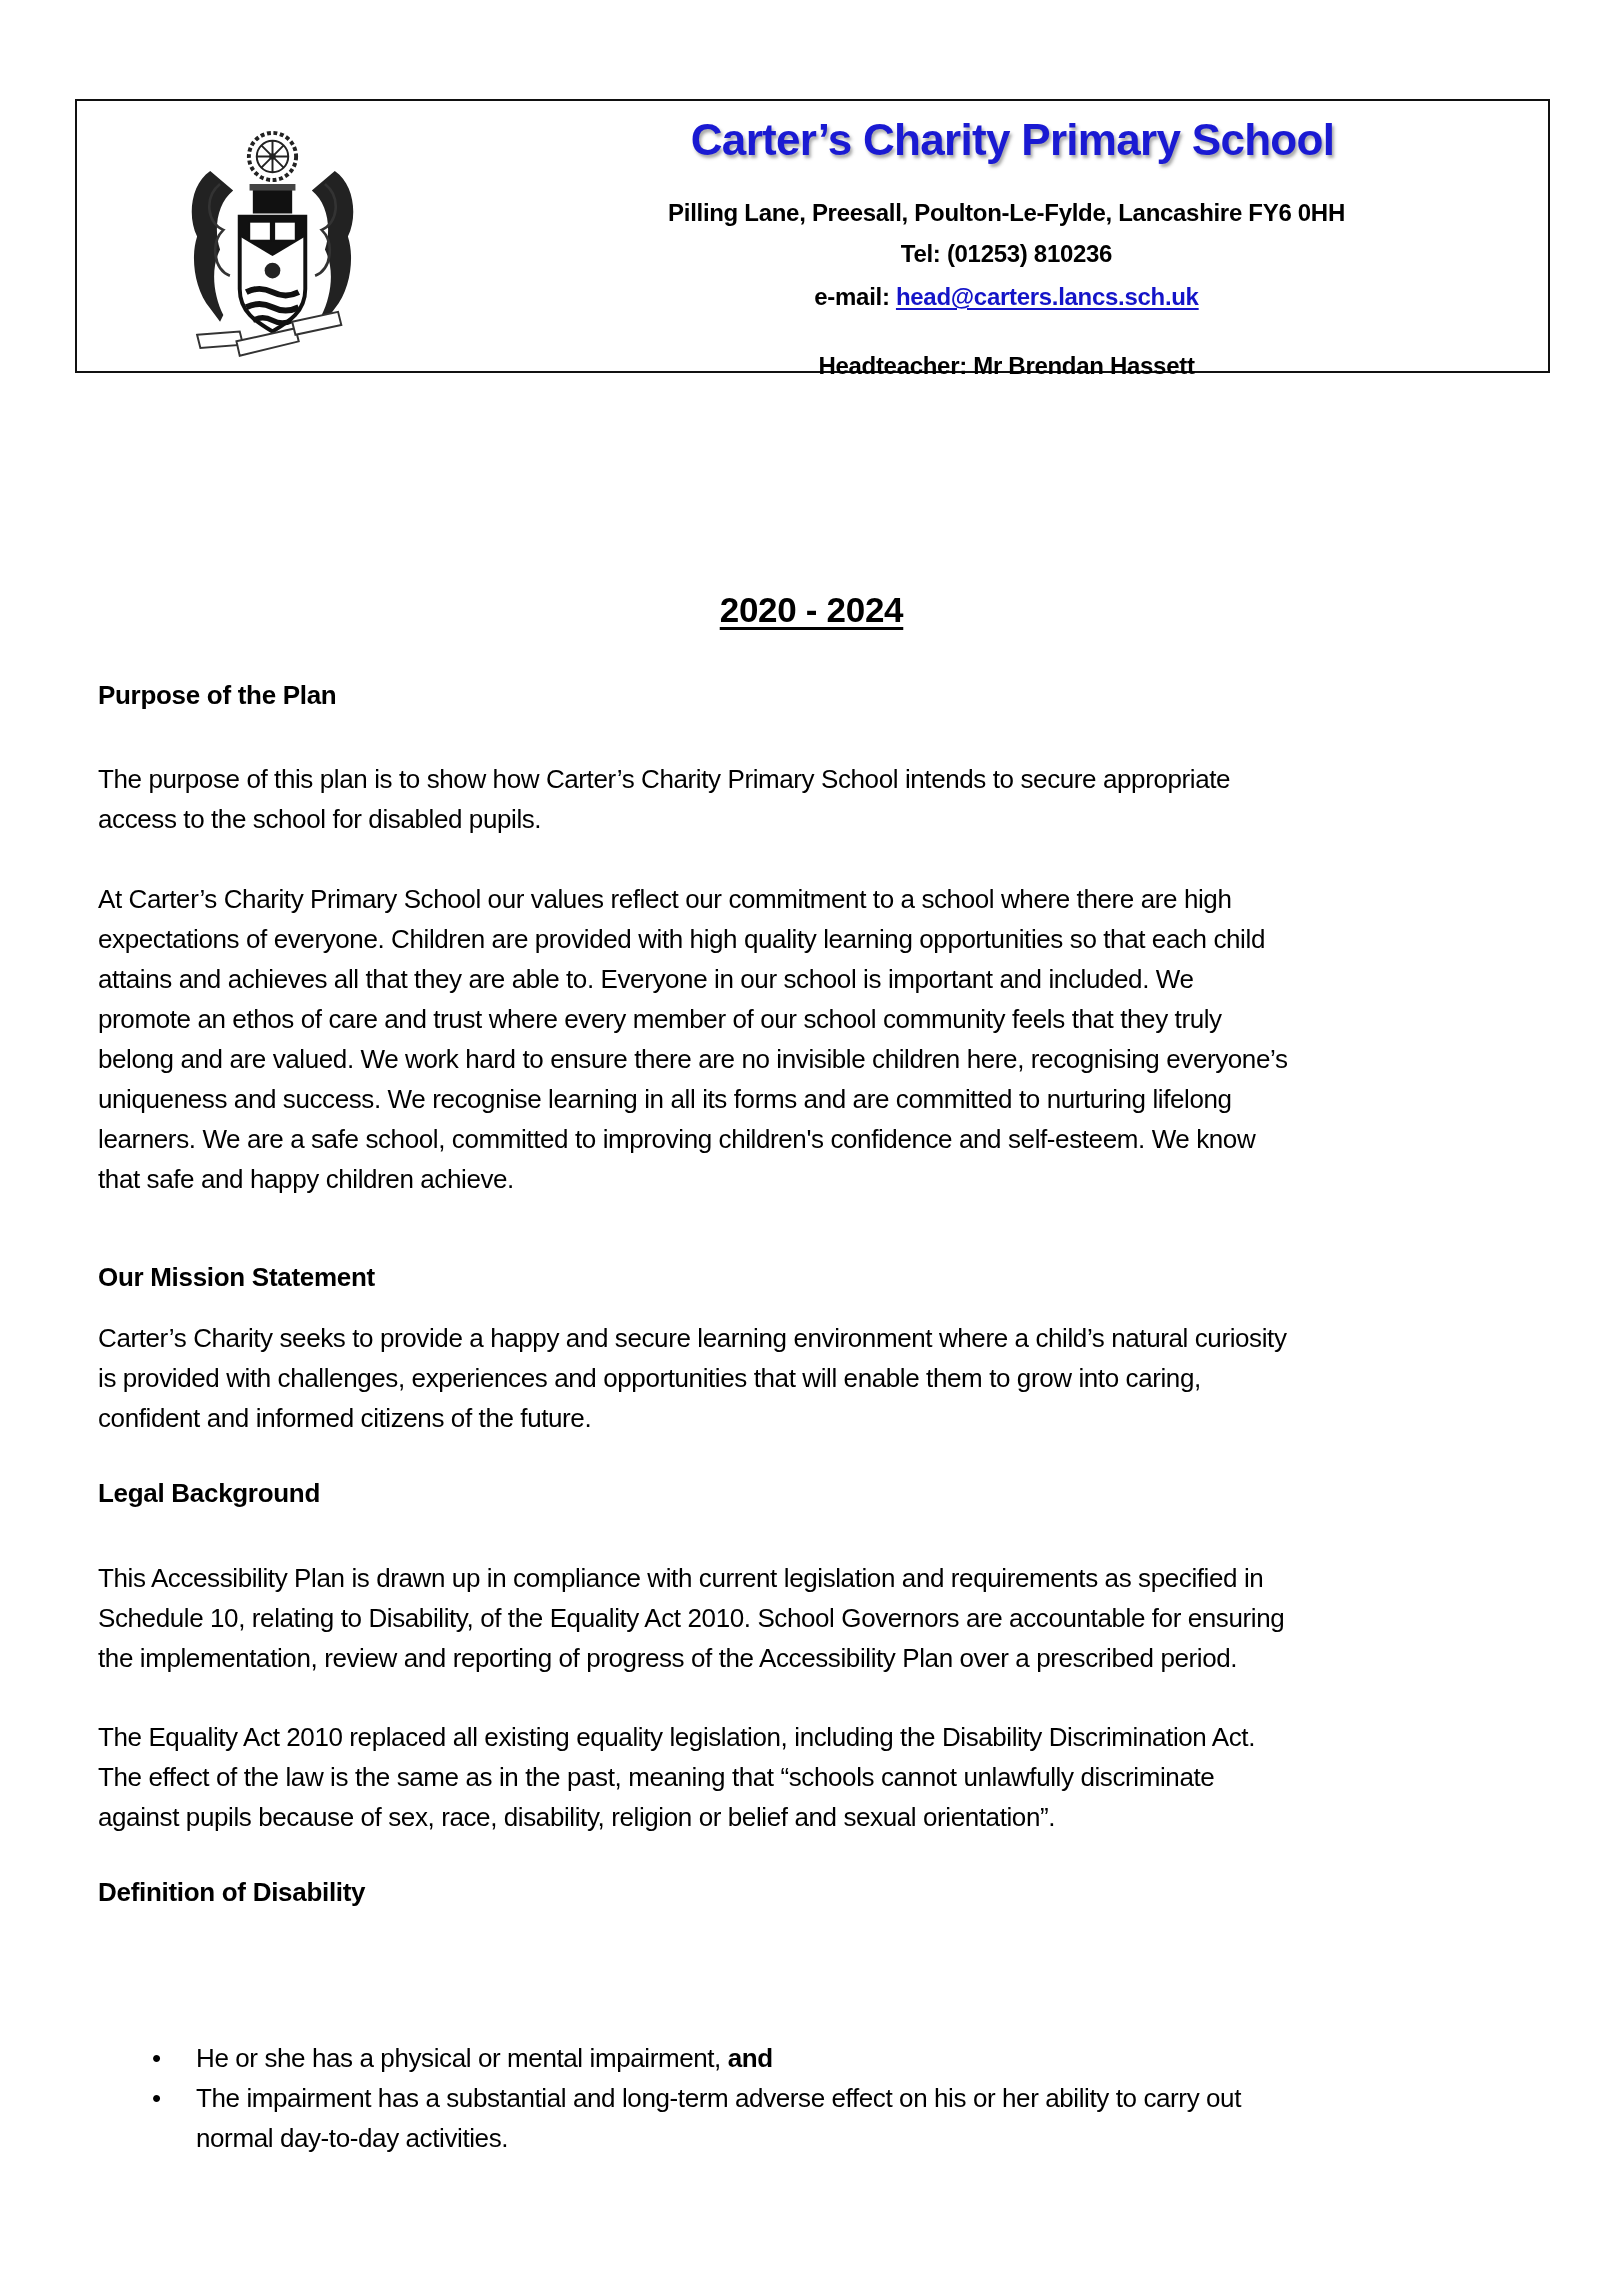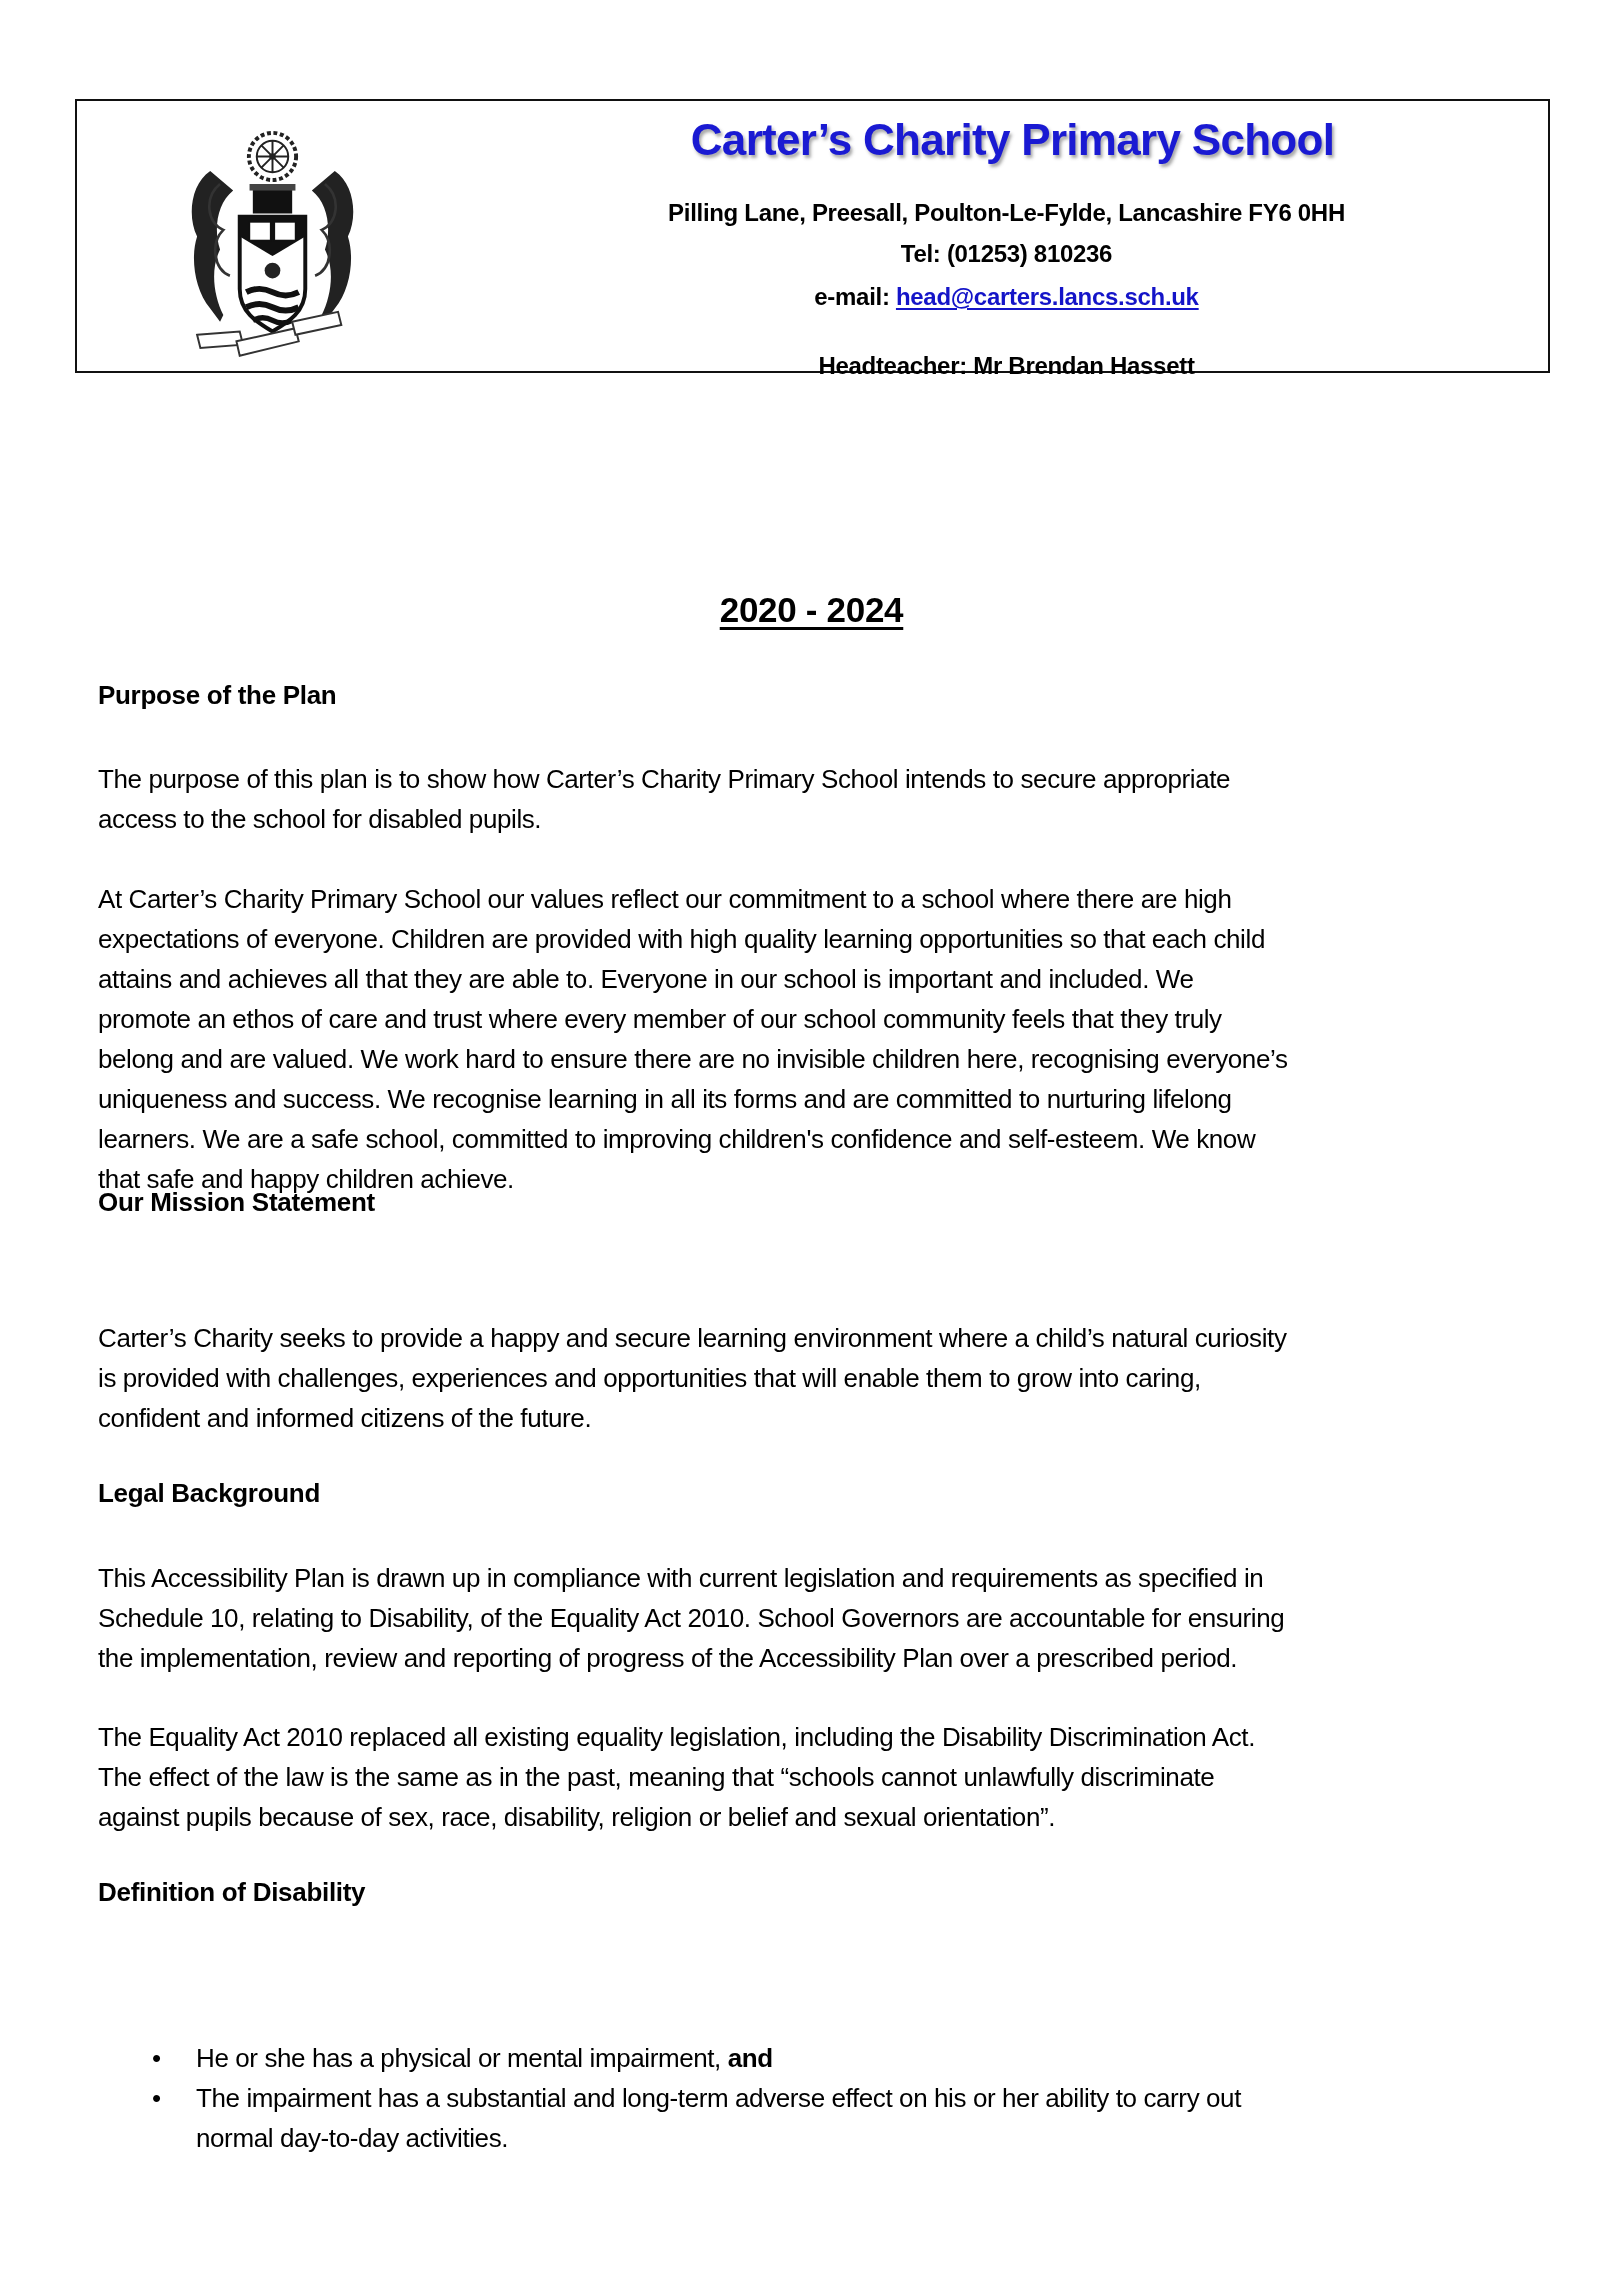--- a/index.html
+++ b/index.html
@@ -94,21 +94,21 @@
     <span class="line">At Carter’s Charity Primary School our values reflect our commitment to a school where there are high</span>
     <span class="line">expectations of everyone. Children are provided with high quality learning opportunities so that each child</span>
     <span class="line">attains and achieves all that they are able to. Everyone in our school is important and included. We</span>
     <span class="line">promote an ethos of care and trust where every member of our school community feels that they truly</span>
     <span class="line">belong and are valued. We work hard to ensure there are no invisible children here, recognising everyone’s</span>
     <span class="line">uniqueness and success. We recognise learning in all its forms and are committed to nurturing lifelong</span>
     <span class="line">learners. We are a safe school, committed to improving children's confidence and self-esteem. We know</span>
     <span class="line">that safe and happy children achieve.</span>
   </div>
 
-  <div class="h" style="top:1187px">Our Mission Statement</div>
+  <div class="h" style="top:1262px">Our Mission Statement</div>
   <div class="p" style="top:1318px">
     <span class="line">Carter’s Charity seeks to provide a happy and secure learning environment where a child’s natural curiosity</span>
     <span class="line">is provided with challenges, experiences and opportunities that will enable them to grow into caring,</span>
     <span class="line">confident and informed citizens of the future.</span>
   </div>
 
   <div class="h" style="top:1478px">Legal Background</div>
   <div class="p" style="top:1558px">
     <span class="line">This Accessibility Plan is drawn up in compliance with current legislation and requirements as specified in</span>
     <span class="line">Schedule 10, relating to Disability, of the Equality Act 2010. School Governors are accountable for ensuring</span>

